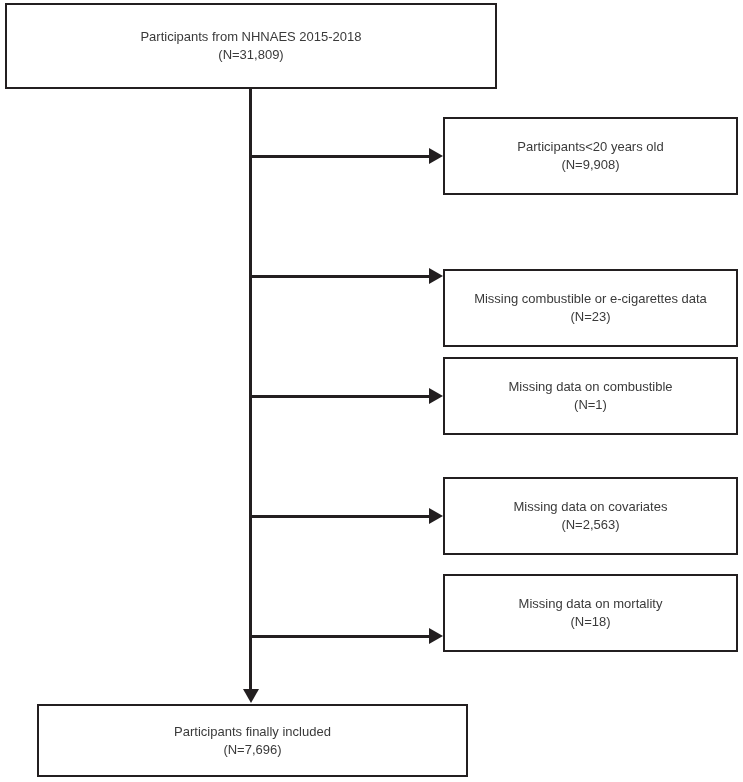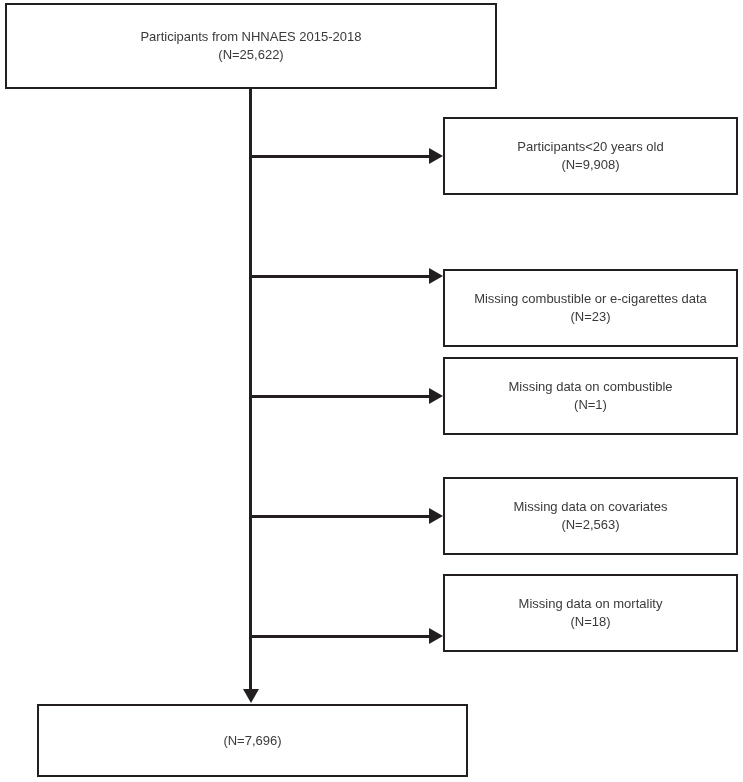--- a/index.html
+++ b/index.html
@@ -82,21 +82,21 @@
   .h-3 { top: 515px; } .ah-3 { top: 508px; }
   .h-4 { top: 635px; } .ah-4 { top: 628px; }
 </style>
 </head>
 <body>
 
 <div class="canvas">
 
   <div class="flow-box top-box">
     <span class="bline">Participants from NHNAES 2015-2018</span>
-    <span class="bline">(N=25,622)</span>
+    <span class="bline">(N=31,809)</span>
   </div>
 
   <div class="vline"></div>
   <div class="down-arrowhead"></div>
 
   <div class="hline h-0"></div>
   <div class="right-arrowhead ah-0"></div>
   <div class="hline h-1"></div>
   <div class="right-arrowhead ah-1"></div>
   <div class="hline h-2"></div>
@@ -121,16 +121,17 @@
   <div class="flow-box excl-box excl-3">
     <span class="bline">Missing data on covariates</span>
     <span class="bline">(N=2,563)</span>
   </div>
   <div class="flow-box excl-box excl-4">
     <span class="bline">Missing data on mortality</span>
     <span class="bline">(N=18)</span>
   </div>
 
   <div class="flow-box bottom-box">
+    <span class="bline">Participants finally included</span>
     <span class="bline">(N=7,696)</span>
   </div>
 
 </div>
 
 </body></html>

